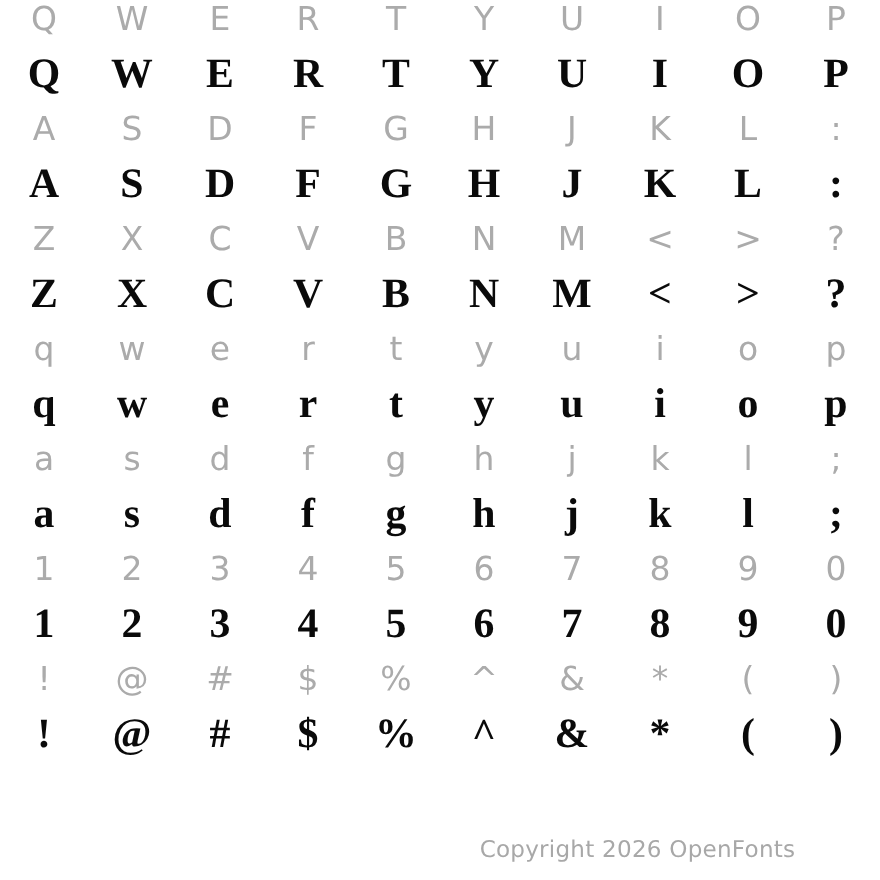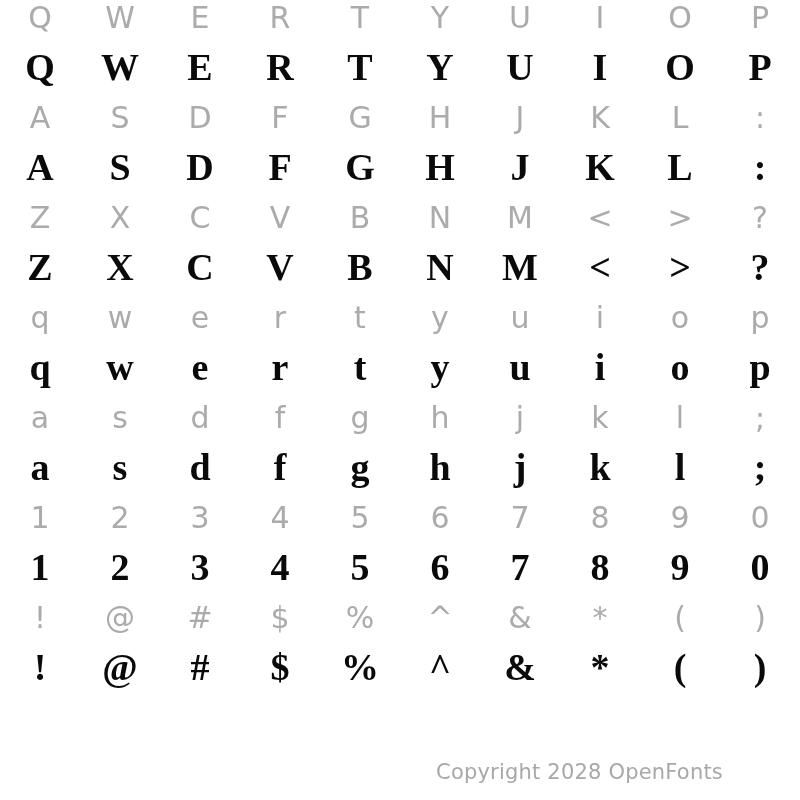--- a/index.html
+++ b/index.html
@@ -221,13 +221,13 @@
       <div class="glyph-cell">$</div>
       <div class="glyph-cell">%</div>
       <div class="glyph-cell">^</div>
       <div class="glyph-cell">&amp;</div>
       <div class="glyph-cell">*</div>
       <div class="glyph-cell">(</div>
       <div class="glyph-cell">)</div>
     </div>
   </div>
 
-<div class="copyright">Copyright 2028 OpenFonts</div>
+<div class="copyright">Copyright 2026 OpenFonts</div>
 
 </body></html>

